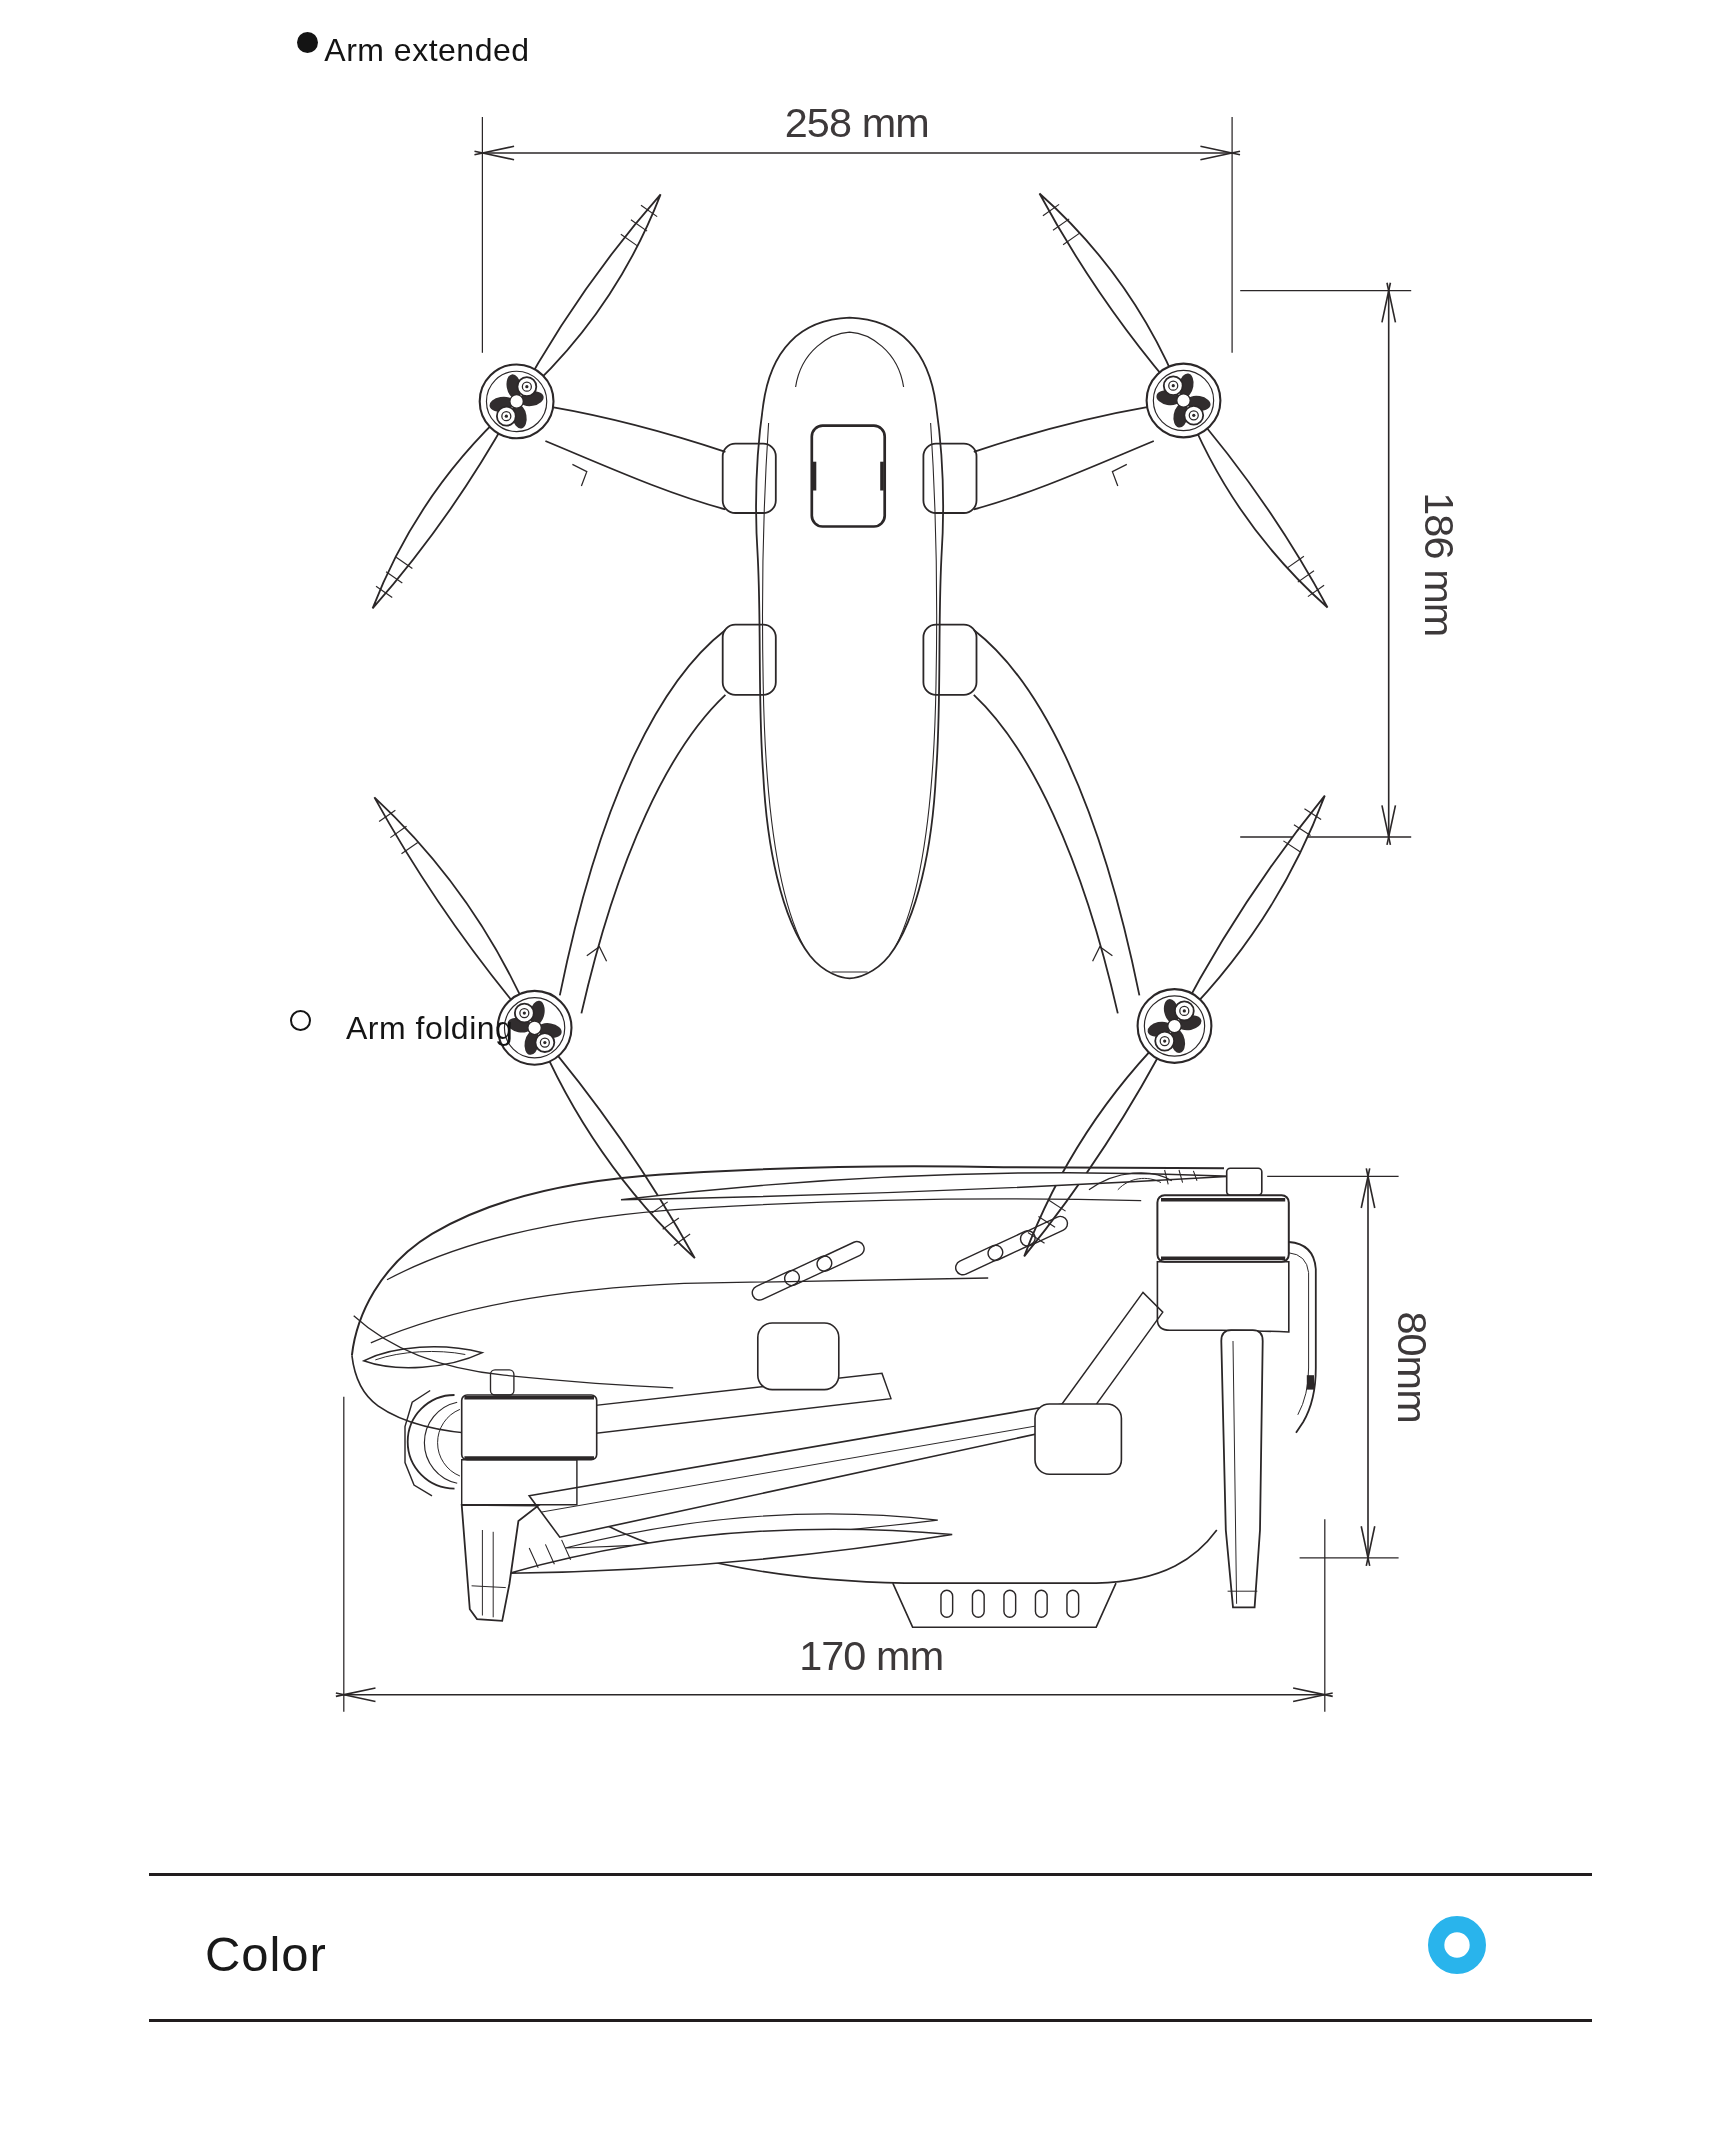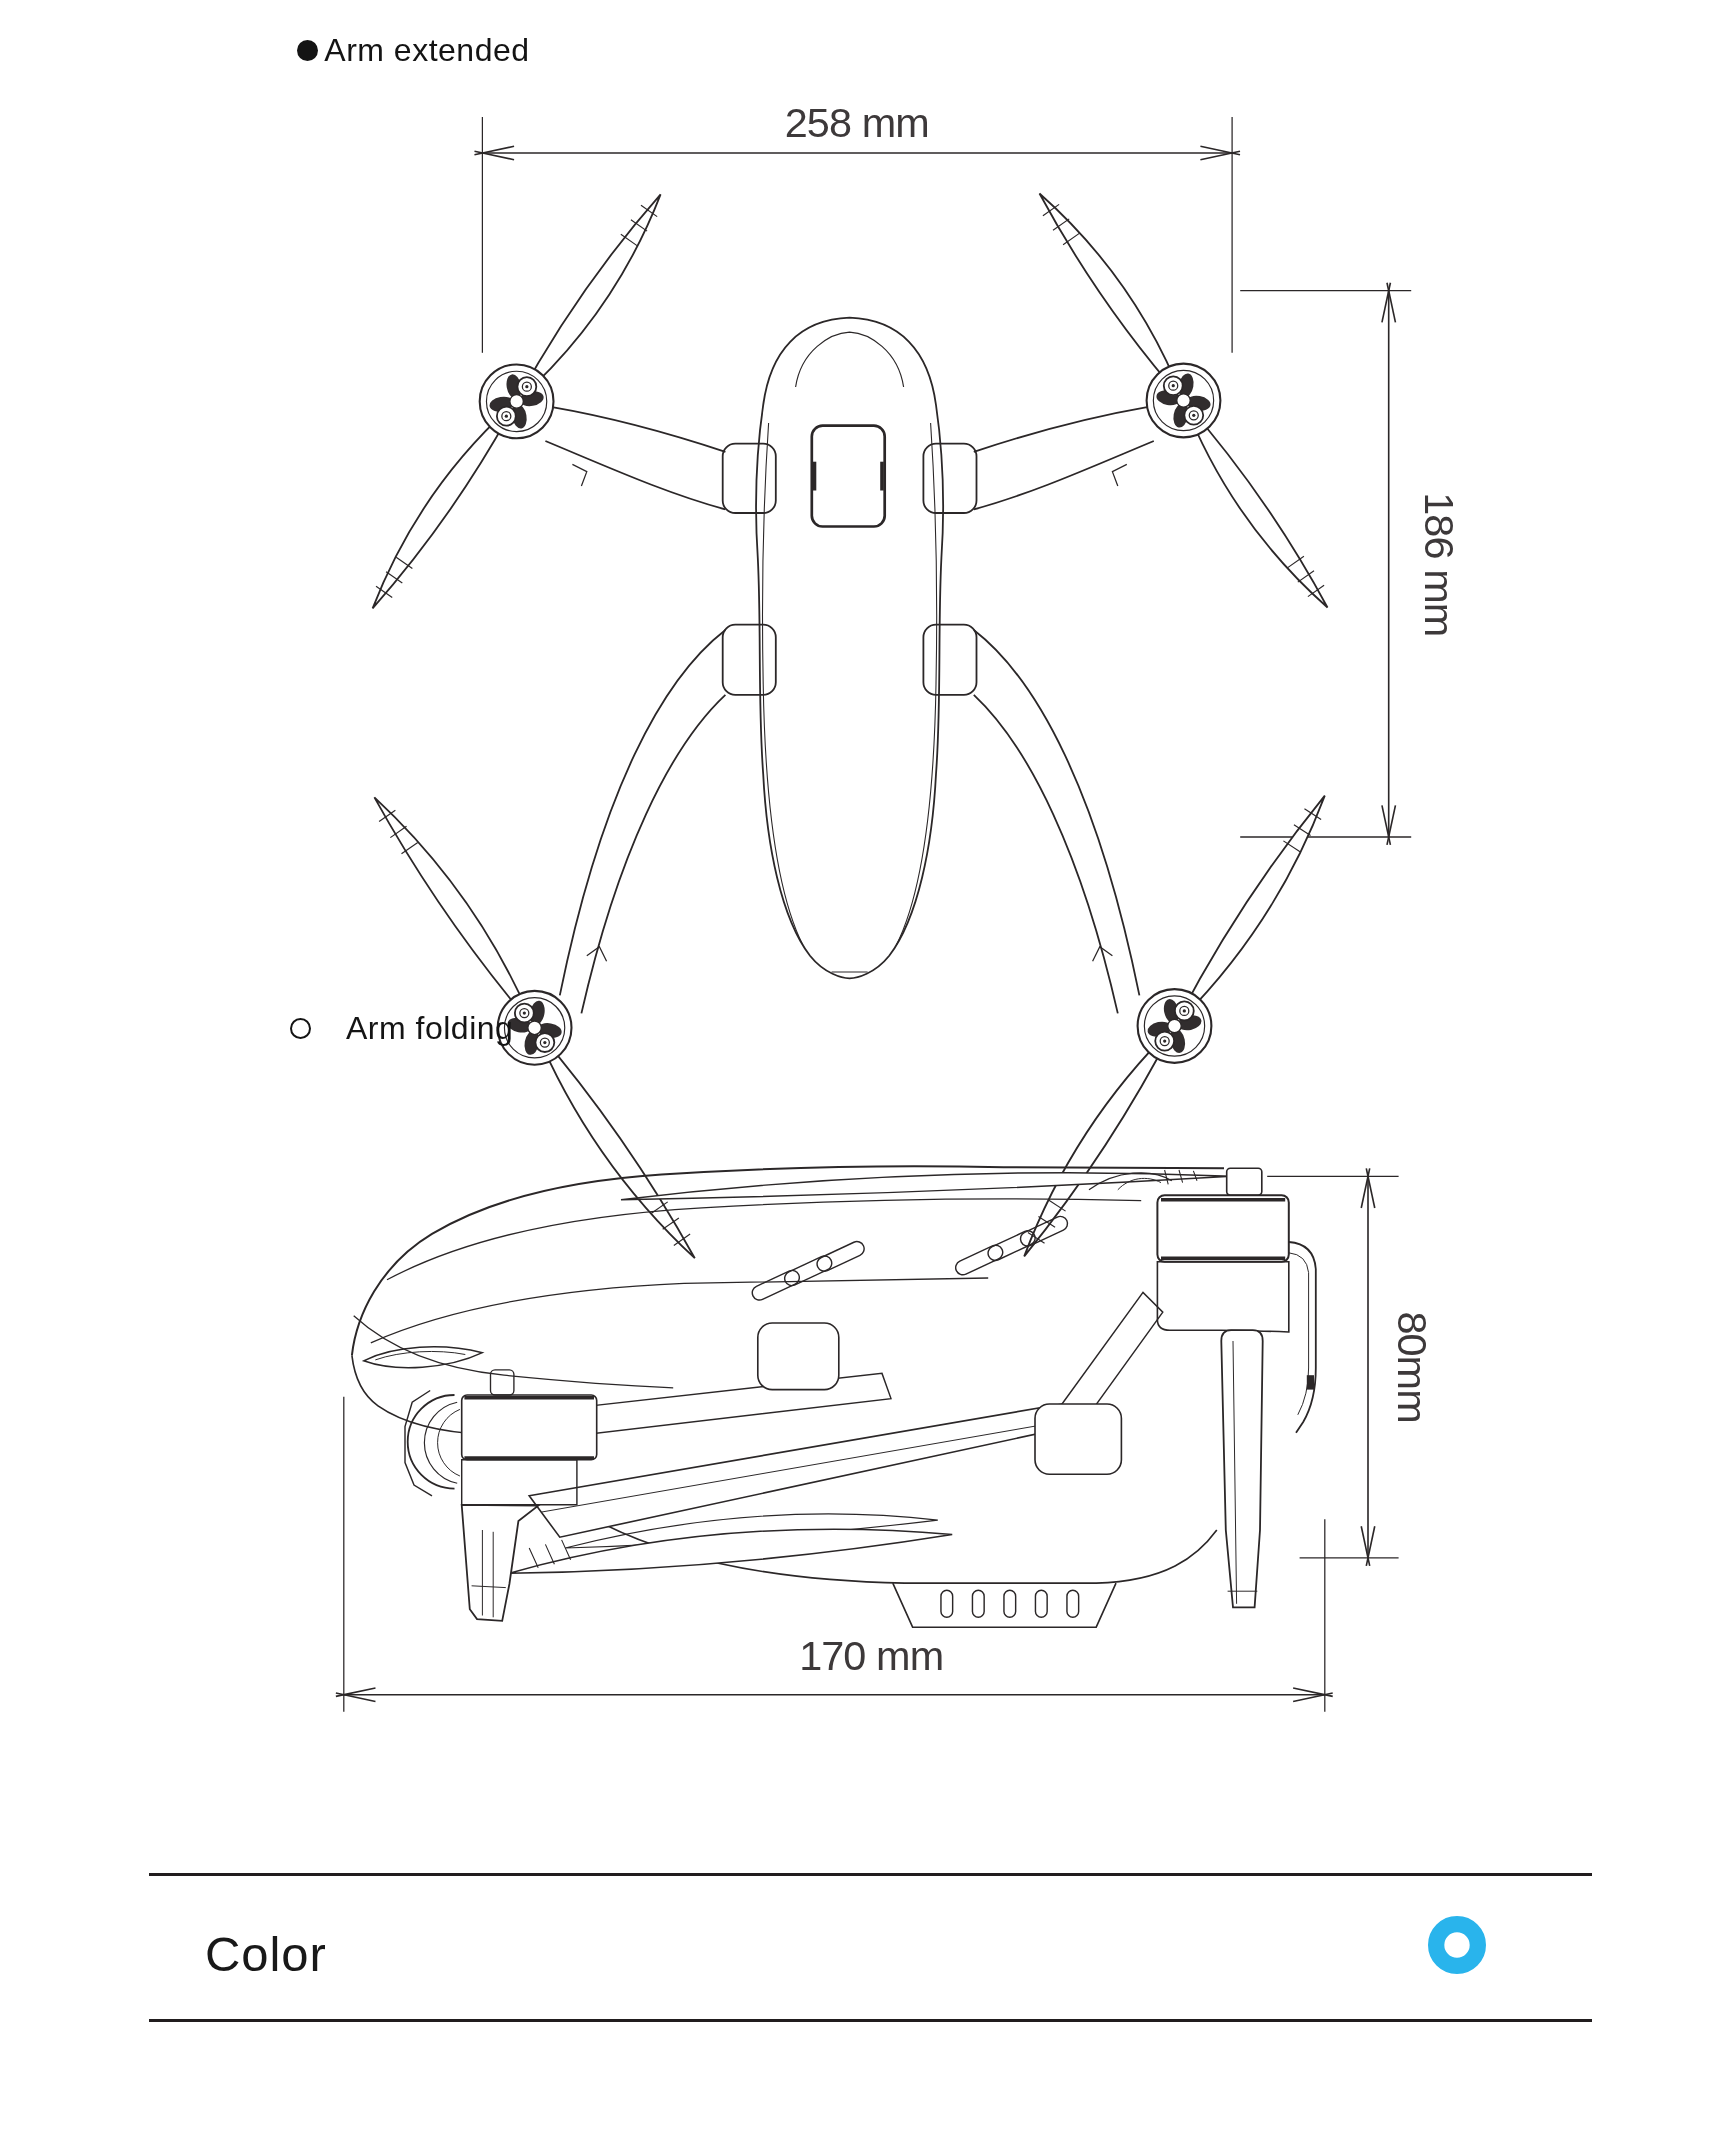--- a/index.html
+++ b/index.html
@@ -1,18 +1,18 @@
 <!DOCTYPE html>
 <html style="font-size:14.4px"><head>
 <meta charset="utf-8">
 <style>
   html,body{margin:0;padding:0;background:#fff;}
   .page{position:relative;width:1727px;height:2155px;background:#ffffff;overflow:hidden;
         font-family:"Liberation Sans",sans-serif;color:#141414;}
-  .section-label{position:absolute;display:flex;align-items:center;gap:6.3px;
+  .section-label{position:absolute;display:flex;align-items:flex-start;gap:6.3px;
         font-size:32px;font-weight:400;color:#141414;letter-spacing:0.5px;}
   .bullet-filled{width:21px;height:21px;border-radius:50%;background:#141414;flex:0 0 auto;}
   .bullet-open{width:17px;height:17px;border-radius:50%;border:2.3px solid #141414;flex:0 0 auto;background:#fff;}
   svg{position:absolute;}
   svg text{font-family:"Liberation Sans",sans-serif;fill:#3d393a;}
   .dim-text{font-size:46px;letter-spacing:-1px;}
   .rule{position:absolute;left:149px;width:1443px;height:2.7px;background:#211d1e;}
   #color-title{position:absolute;left:205px;top:1926px;font-size:49px;color:#191919;letter-spacing:0.9px;}
   #color-swatch{position:absolute;left:1428px;top:1916px;width:58px;height:58px;}
 </style>

